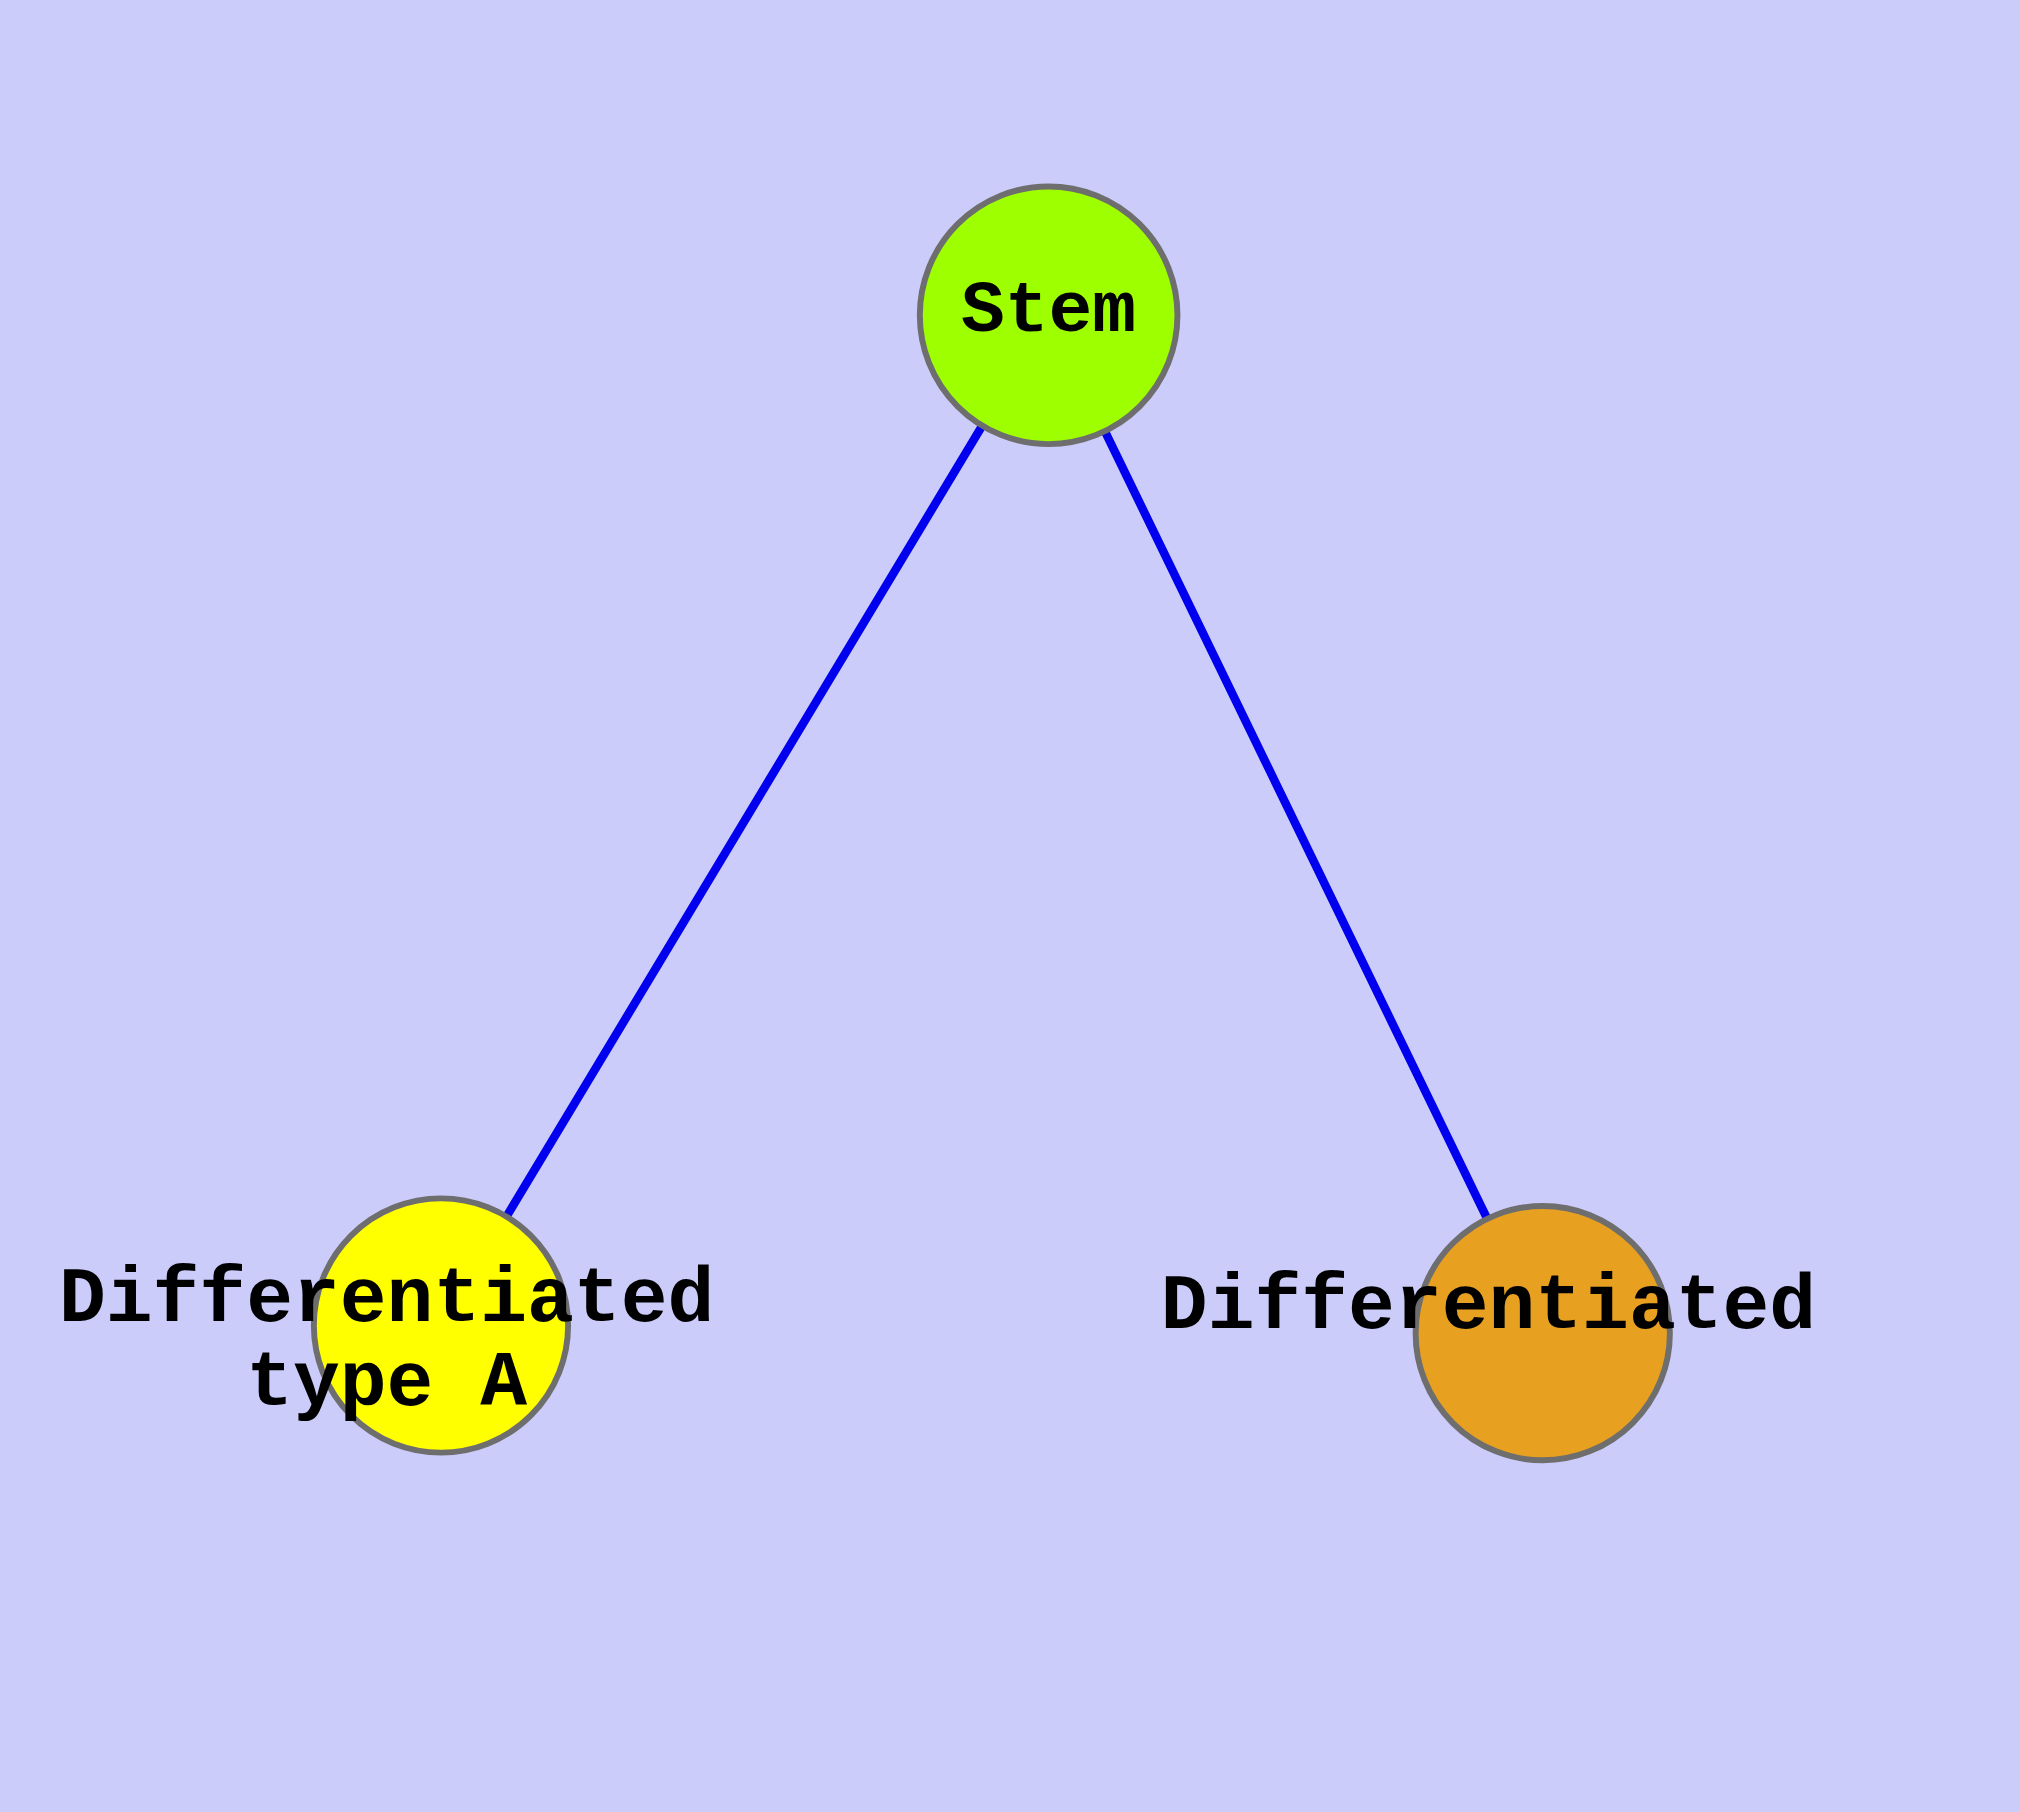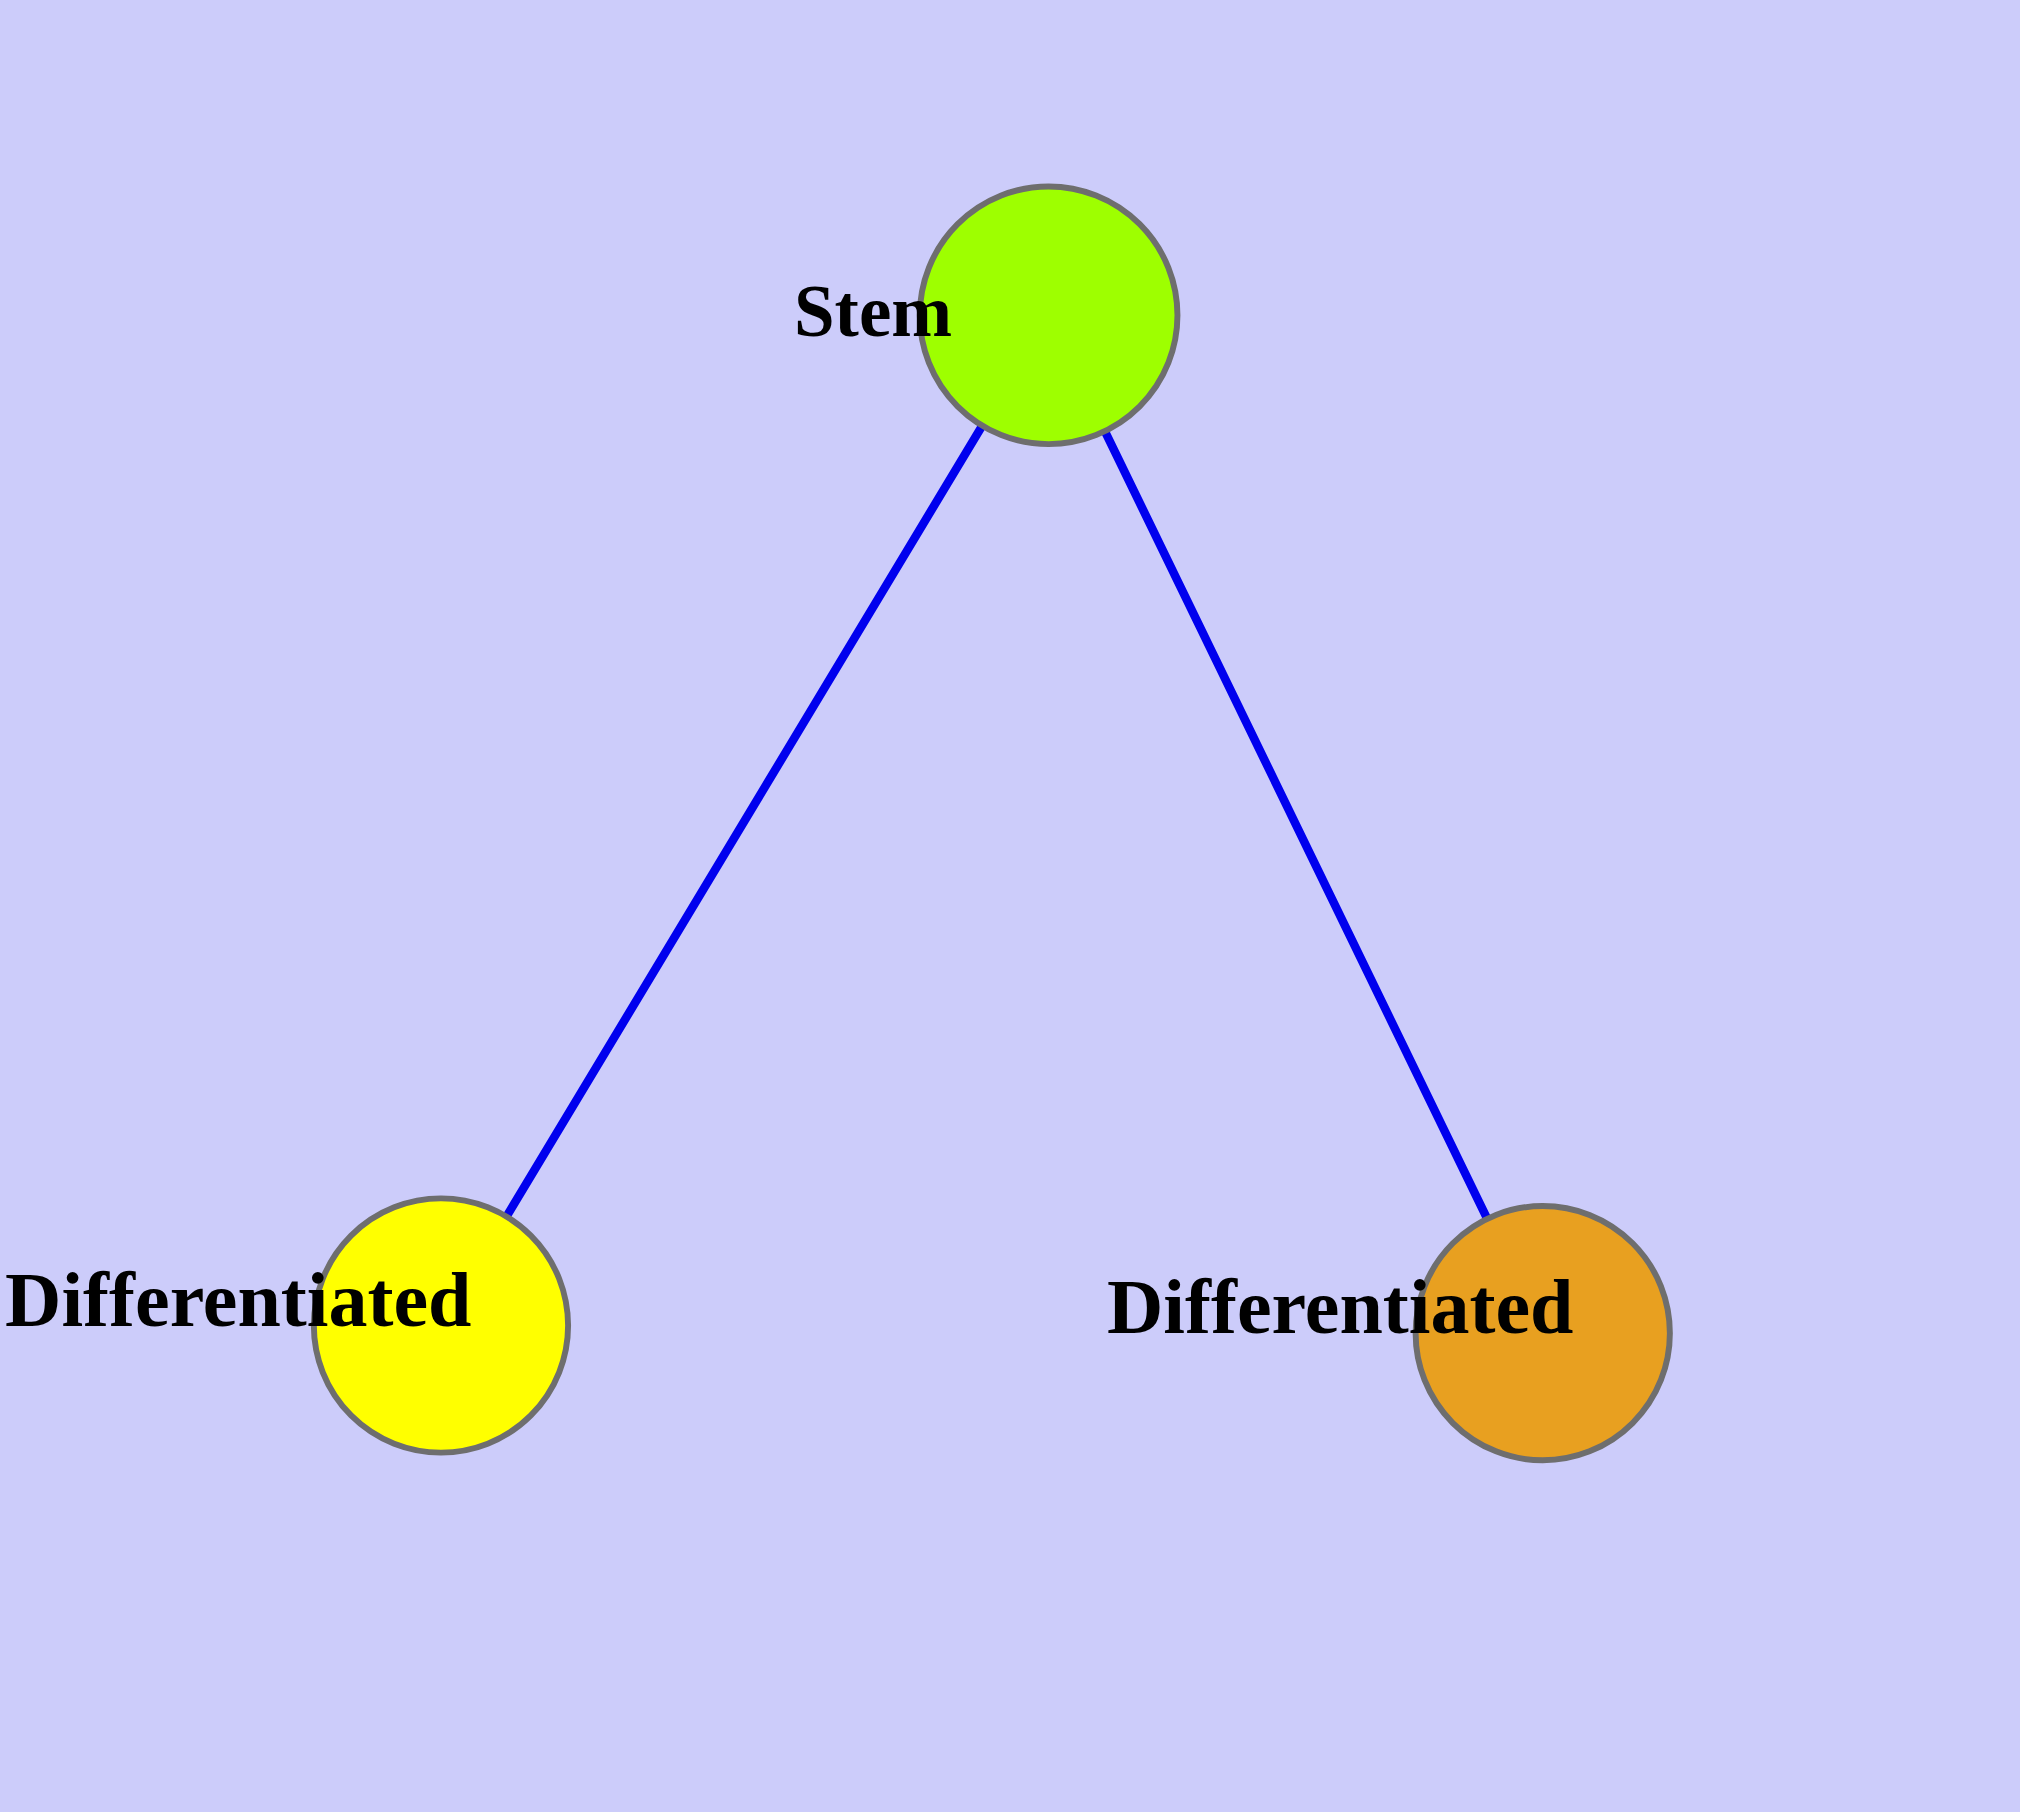--- a/index.html
+++ b/index.html
@@ -22,22 +22,22 @@
   #graph-svg {
     position: absolute;
     top: 0;
     left: 0;
     width: 2021px;
     height: 1812px;
     display: block;
   }
   .node-label {
     position: absolute;
-    text-align: left;
-    font-family: Liberation Serif, serif;
+    text-align: center;
+    font-family: Liberation Mono, monospace;
     font-weight: bold;
     color: #000000;
     line-height: 1.08;
     white-space: nowrap;
     pointer-events: none;
     user-select: none;
   }
   #label-stem {
     font-size: 73px;
     width: 509px;
@@ -76,20 +76,21 @@
       <circle id="node-2" cx="1820" cy="1573" r="150" fill="#e8a020" stroke="#6e6e6e" stroke-width="7"></circle>
     </g>
   </svg>
 
   <div class="node-label" id="label-stem" style="color: rgb(0, 0, 0);">
     <span class="label-line">Stem</span>
   </div>
 
   <div class="node-label" id="label-diff-a" style="color: rgb(0, 0, 0);">
     <span class="label-line">Differentiated</span>
+    <span class="label-line">type A</span>
   </div>
 
   <div class="node-label" id="label-diff-b" style="color: rgb(0, 0, 0);">
     <span class="label-line">Differentiated</span>
   </div>
 
 </div>
 
 
 </body></html>

